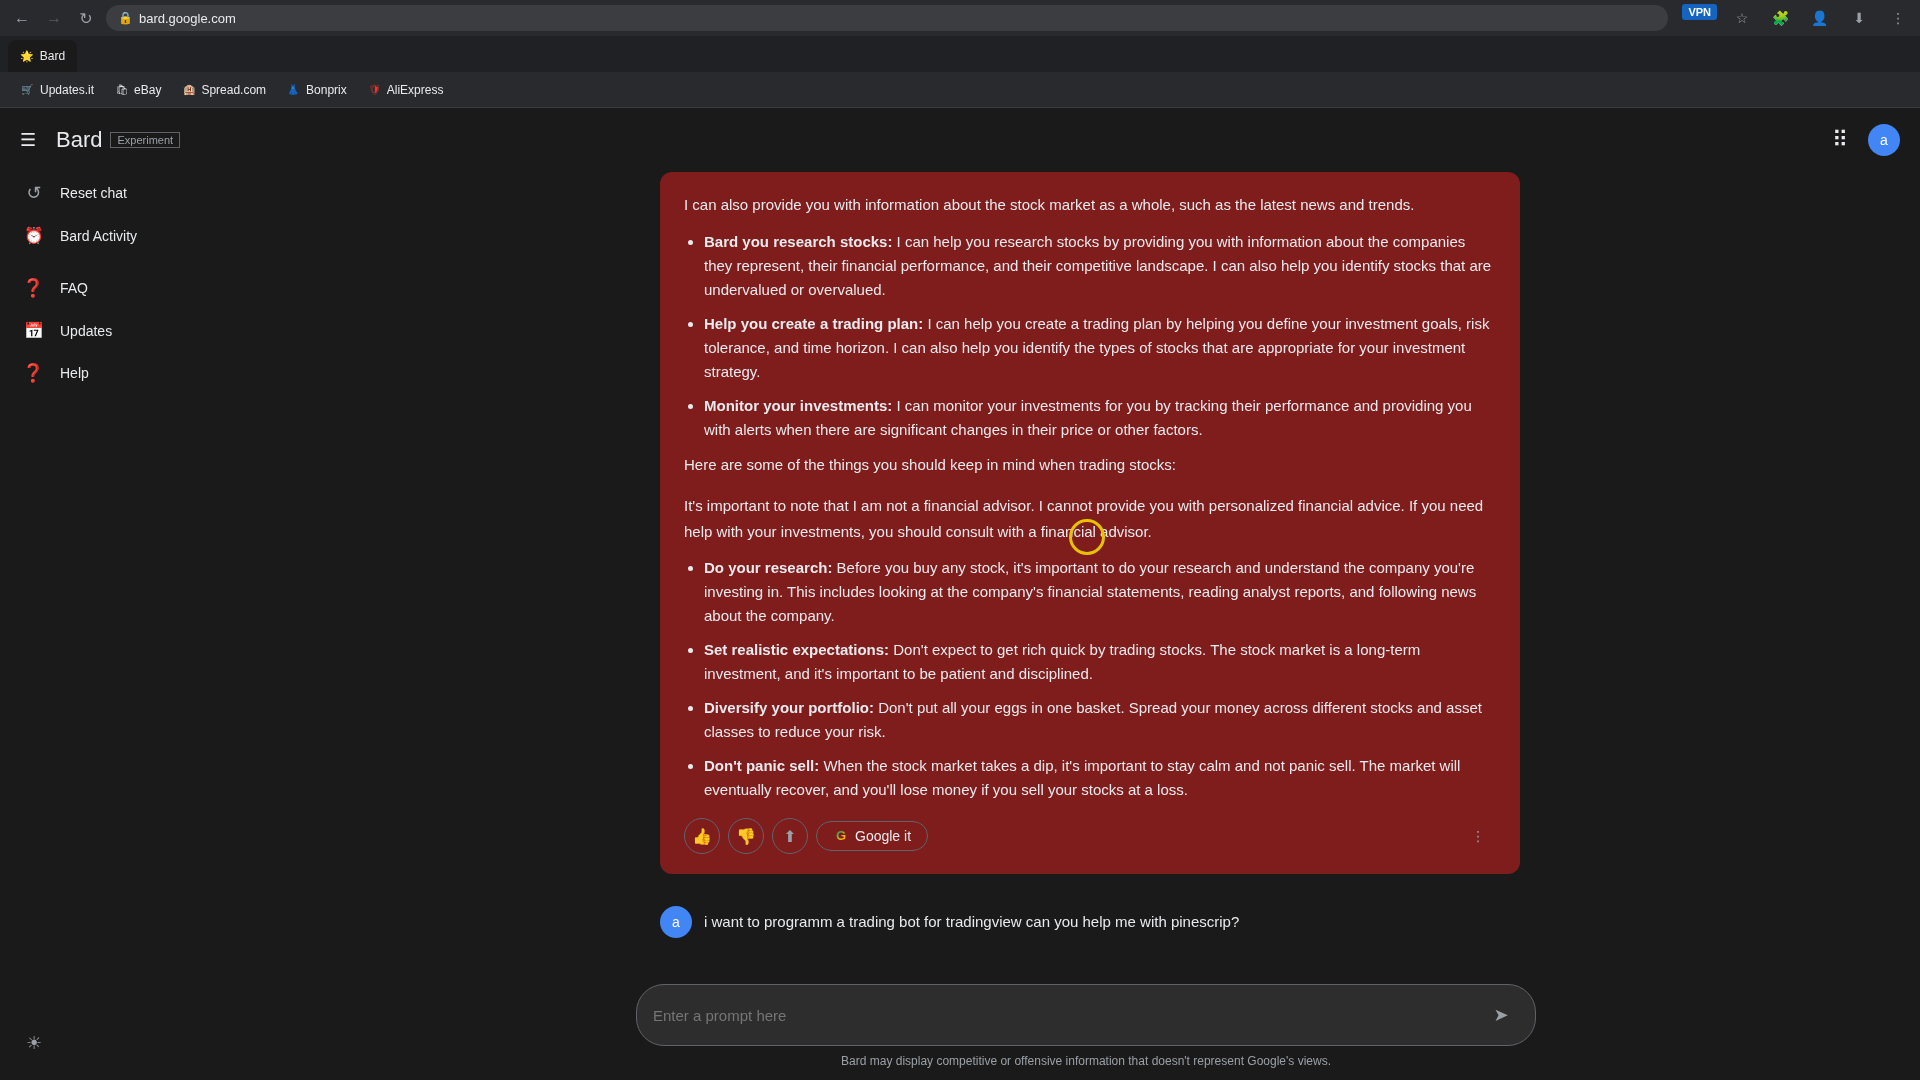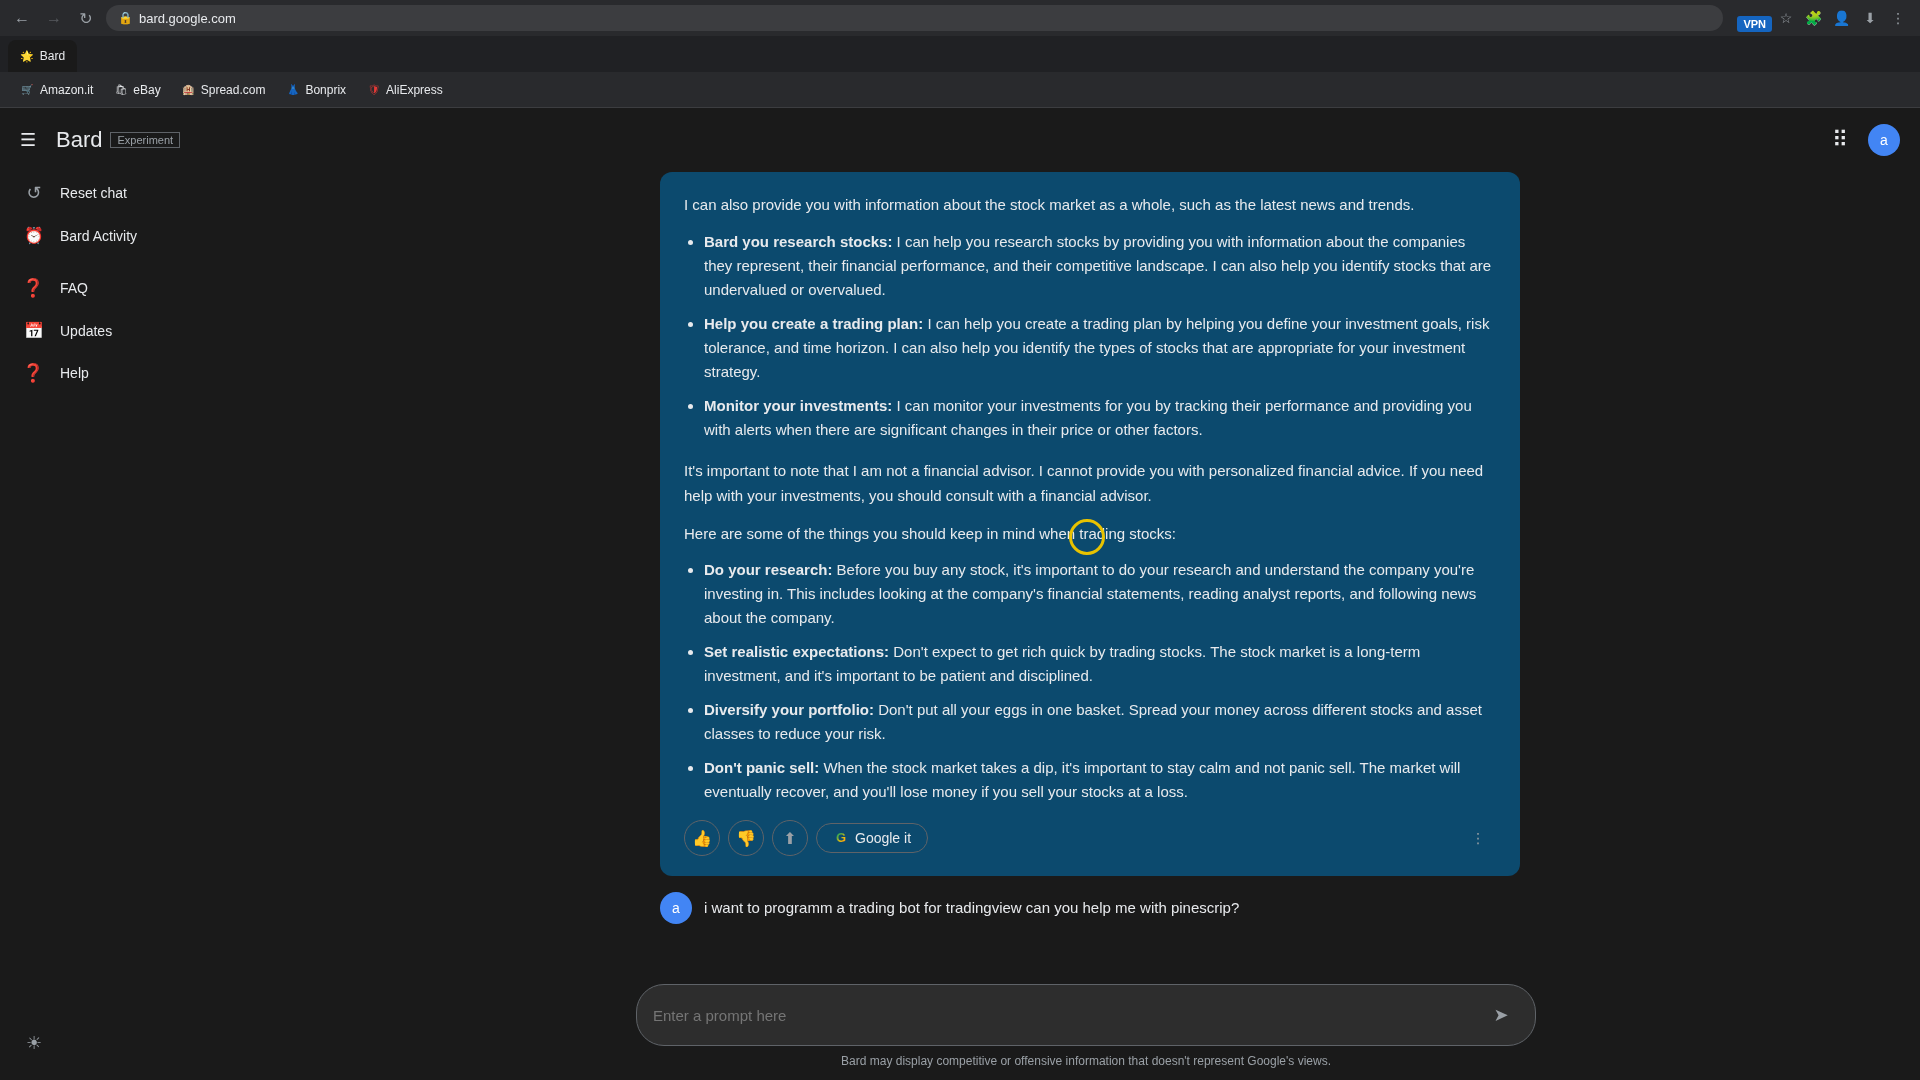--- a/index.html
+++ b/index.html
@@ -52,21 +52,21 @@
       border-radius: 13px;
       display: flex;
       align-items: center;
       padding: 0 12px;
       gap: 6px;
       font-size: 13px;
       color: #e8eaed;
     }
     .address-bar .lock-icon { color: #9aa0a6; font-size: 12px; }
     .browser-action-icons {
-      display: flex; align-items: flex-end; gap: 0; padding-left: 8px;
+      display: flex; align-items: flex-start; gap: 11px; padding-left: 8px;
     }
     .browser-icon {
       width: 28px; height: 28px;
       border-radius: 50%;
       display: flex; align-items: center; justify-content: center;
       color: #9aa0a6; font-size: 14px; cursor: pointer;
     }
 
     .browser-tabs {
       height: 36px;
@@ -213,23 +213,24 @@
       align-items: center;
     }
     .chat-content {
       width: 900px;
       max-width: 900px;
       padding: 0 20px 20px 20px;
     }
 
     
     .bard-response {
-      background: #0c4a6e;
+      background: #7f1d1d;
       border-radius: 12px;
       padding: 20px 24px;
+      margin-bottom: 16px;
     }
 
     .response-text { line-height: 1.7; color: #e8eaed; font-size: 15px; }
     .response-text p { margin-bottom: 12px; }
     .response-text ul { padding-left: 20px; }
     .response-text li { margin-bottom: 10px; line-height: 1.6; }
     .response-text strong { font-weight: 600; color: #e8eaed; }
 
     .response-actions {
       display: flex; align-items: center; gap: 8px; margin-top: 16px;
@@ -365,21 +366,21 @@
   <div class="browser-tabs">
     <div class="tab active">
       <span class="tab-favicon">🌟</span>
       <span>Bard</span>
     </div>
   </div>
 
   <div class="bookmarks-bar">
     <div class="bookmark-item">
       <span class="bookmark-favicon">🛒</span>
-      <span>Amazon.it</span>
+      <span>Updates.it</span>
     </div>
     <div class="bookmark-item">
       <span class="bookmark-favicon">🛍</span>
       <span>eBay</span>
     </div>
     <div class="bookmark-item">
       <span class="bookmark-favicon">🏨</span>
       <span>Spread.com</span>
     </div>
     <div class="bookmark-item">
@@ -452,22 +453,22 @@
               <li>
                 <strong>Bard you research stocks:</strong> I can help you research stocks by providing you with information about the companies they represent, their financial performance, and their competitive landscape. I can also help you identify stocks that are undervalued or overvalued.
               </li>
               <li>
                 <strong>Help you create a trading plan:</strong> I can help you create a trading plan by helping you define your investment goals, risk tolerance, and time horizon. I can also help you identify the types of stocks that are appropriate for your investment strategy.
               </li>
               <li>
                 <strong>Monitor your investments:</strong> I can monitor your investments for you by tracking their performance and providing you with alerts when there are significant changes in their price or other factors.
               </li>
             </ul>
+            <p>Here are some of the things you should keep in mind when trading stocks:</p>
             <p style="margin-top:16px;">It's important to note that I am not a financial advisor. I cannot provide you with personalized financial advice. If you need help with your investments, you should consult with a financial advisor.</p>
-            <p>Here are some of the things you should keep in mind when trading stocks:</p>
             <ul>
               <li>
                 <strong>Do your research:</strong> Before you buy any stock, it's important to do your research and understand the company you're investing in. This includes looking at the company's financial statements, reading analyst reports, and following news about the company.
               </li>
               <li>
                 <strong>Set realistic expectations:</strong> Don't expect to get rich quick by trading stocks. The stock market is a long-term investment, and it's important to be patient and disciplined.
               </li>
               <li>
                 <strong>Diversify your portfolio:</strong> Don't put all your eggs in one basket. Spread your money across different stocks and asset classes to reduce your risk.
               </li>

